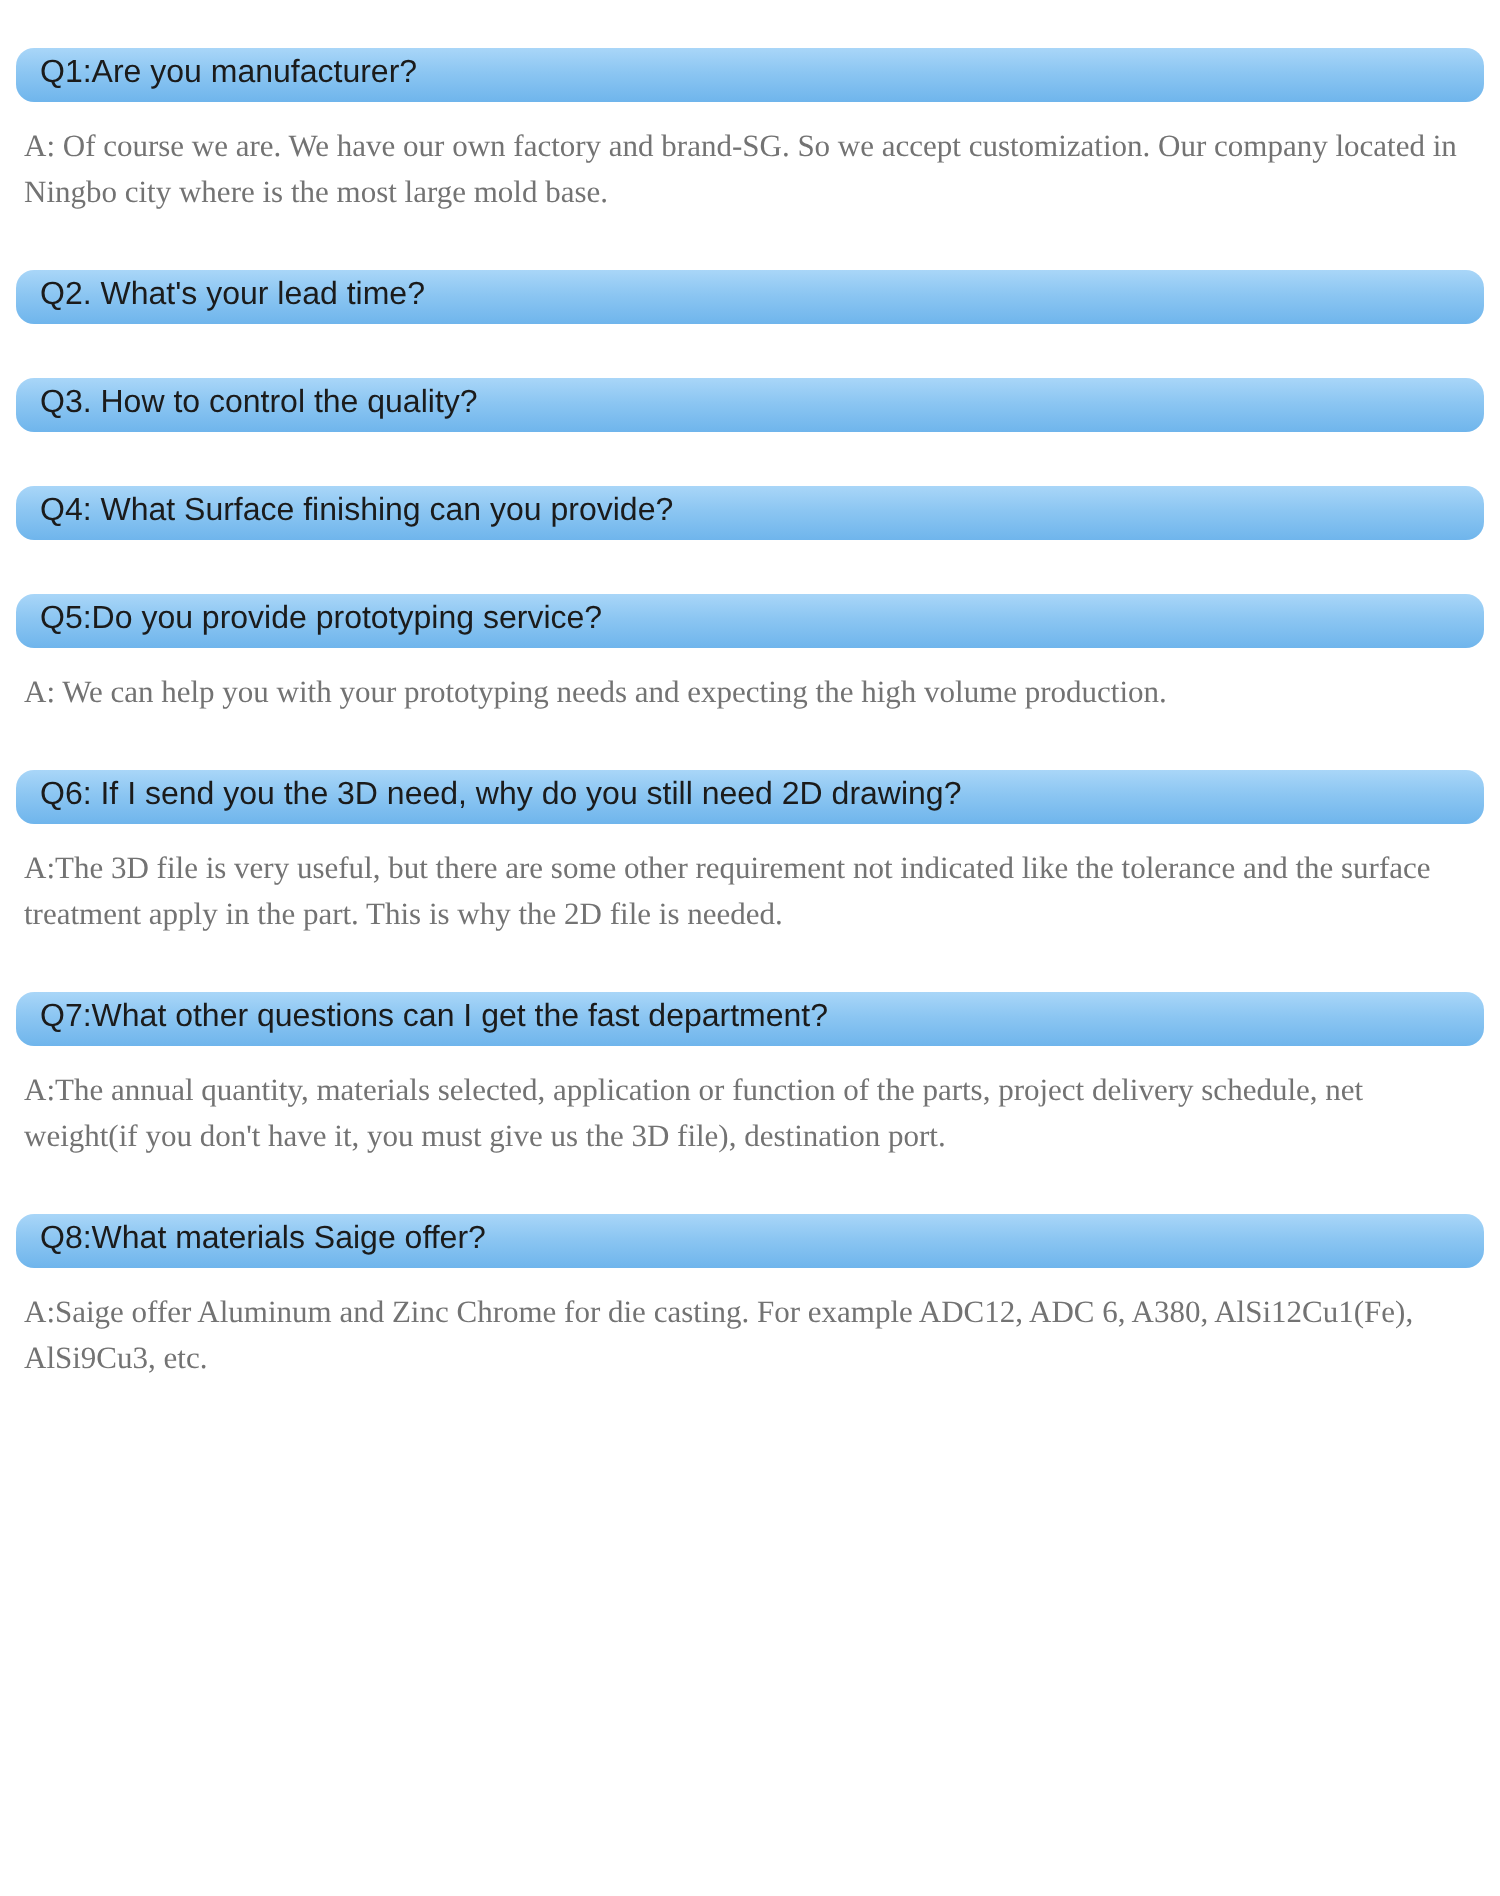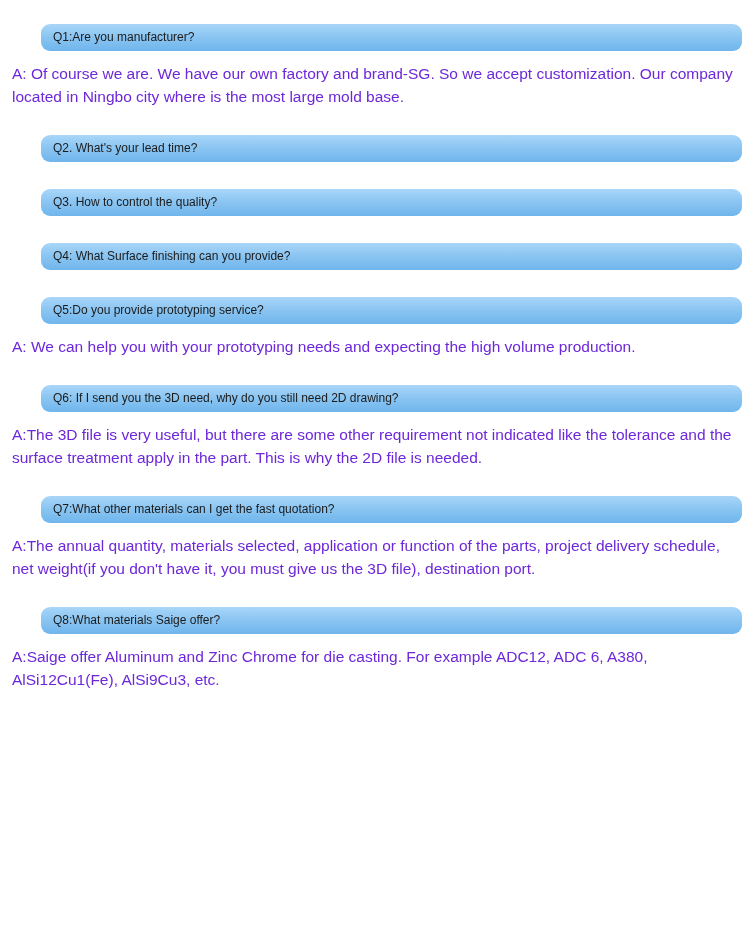--- a/index.html
+++ b/index.html
@@ -18,30 +18,30 @@
     padding: 24px 8px 8px 8px;
   }
   .faq-item {
     margin-bottom: 27px;
   }
   .q-bar {
     box-sizing: border-box;
     background: linear-gradient(to bottom, #a9d6f8 0%, #8cc6f2 45%, #6fb5ec 100%);
     border-radius: 9px;
     padding: 4px 12px 5px 12px;
-    font-size: 12px;
+    font-size: 16px;
     line-height: 18px;
     color: #1b1b1b;
-    margin-left: 33px;
   }
   .answer {
     margin: 11px 4px 0 4px;
     font-size: 15.5px;
     line-height: 23px;
-    color: #6d28d9;
+    color: #737373;
+    font-family: Liberation Serif, serif;
   }
 </style>
 </head>
 <body>
 
 <div class="page">
 
   <section class="faq-item">
     <div class="q-bar">
       <span>Q1:Are you manufacturer?</span>
@@ -76,21 +76,21 @@
 
   <section class="faq-item">
     <div class="q-bar">
       <span>Q6: If I send you the 3D need, why do you still need 2D drawing?</span>
     </div>
     <p class="answer">A:The 3D file is very useful, but there are some other requirement not indicated like the tolerance and the surface treatment apply in the part. This is why the 2D file is needed.</p>
   </section>
 
   <section class="faq-item">
     <div class="q-bar">
-      <span>Q7:What other materials can I get the fast quotation?</span>
+      <span>Q7:What other questions can I get the fast department?</span>
     </div>
     <p class="answer">A:The annual quantity, materials selected, application or function of the parts, project delivery schedule, net weight(if you don't have it, you must give us the 3D file), destination port.</p>
   </section>
 
   <section class="faq-item">
     <div class="q-bar">
       <span>Q8:What materials Saige offer?</span>
     </div>
     <p class="answer">A:Saige offer Aluminum and Zinc Chrome for die casting. For example ADC12, ADC 6, A380, AlSi12Cu1(Fe), AlSi9Cu3, etc.</p>
   </section>

